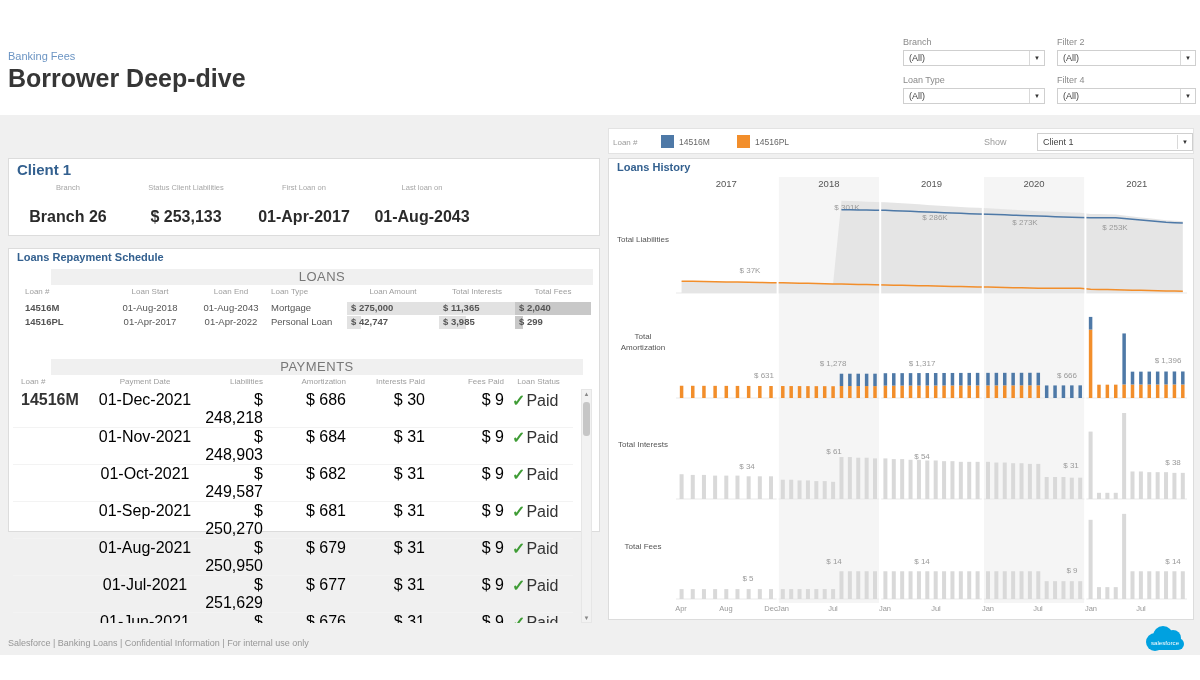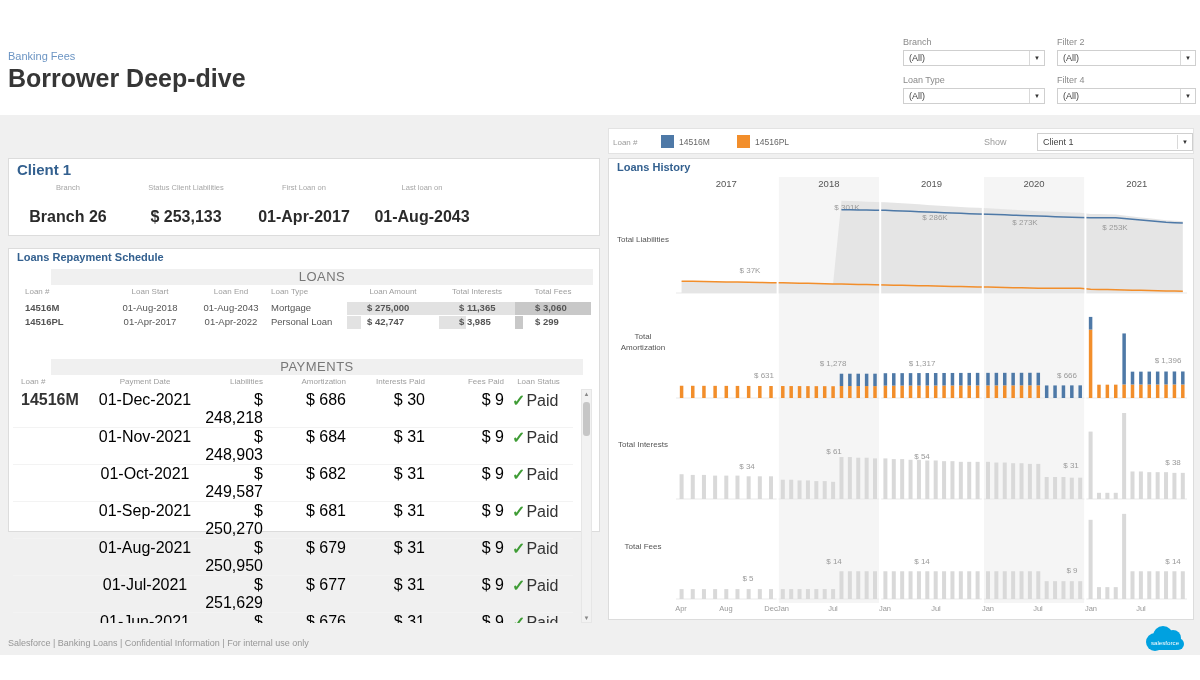--- a/index.html
+++ b/index.html
@@ -16,21 +16,21 @@
   .kpis { position:absolute; left:0; top:22px; width:590px; display:grid; grid-template-columns:repeat(5,1fr); }
   .kpi { text-align:center; }
   .kpi .lbl { font-size:7.5px; color:#a6a6a6; margin-top:2px; }
   .kpi .val { font-size:16px; font-weight:bold; color:#2b2b2b; margin-top:16px; }
   .section-title { position:absolute; left:8px; top:2px; font-size:11px; font-weight:bold; color:#33608f; }
   .band { position:absolute; left:42px; background:#f0f0f0; text-align:center; font-size:13px; color:#777; letter-spacing:0.5px; line-height:16px; height:16px; }
   .loans-grid { position:absolute; display:grid; grid-template-columns:92px 90px 72px 80px 92px 76px 76px; width:584px; left:4px; }
   .lh { font-size:8px; color:#9e9e9e; }
   .loans-grid .c { font-size:9.5px; color:#555; line-height:14px; height:14px; white-space:nowrap; }
   .tc { text-align:center; } .tr { text-align:right; } .bold { font-weight:bold; color:#333; }
-  .moneycell { position:relative; padding-left:20px; font-weight:bold; color:#3c3c3c; }
+  .moneycell { position:relative; padding-left:4px; font-weight:bold; color:#3c3c3c; }
   .cellbar { position:absolute; left:0; top:0.5px; height:13px; background:#e2e2e2; z-index:-1; }
   .fees .cellbar { background:#c8c8c8; }
   .pay-grid { position:absolute; display:grid; grid-template-columns:72px 120px 58px 83px 79px 79px 69px; width:560px; left:4px; }
   .pay-rows { position:absolute; overflow:hidden; }
   .prow { display:grid; grid-template-columns:72px 120px 58px 83px 79px 79px 69px; border-bottom:1px solid #f3f3f3; }
   .status-ico { display:inline-block; width:10px; font-weight:bold; }
   .scrollbar { position:absolute; width:11px; background:#f2f2f2; border:1px solid #e6e6e6; }
   .sb-thumb { position:absolute; left:1px; width:7px; background:#c6c6c6; border-radius:3px; }
   .sb-arrow { position:absolute; left:0; width:9px; text-align:center; font-size:6px; color:#888; }
   .legend-strip { left:608px; top:128px; width:586px; height:26px; background:#fff; border:1px solid #e3e3e3; }
@@ -114,21 +114,21 @@
     <div class="lh tc">Total Fees</div>
   </div>
 
   <div class="loans-grid" style="top:52px;">
     <div class="c bold" style="padding-left:12px;">14516M</div>
     <div class="c tc">01-Aug-2018</div>
     <div class="c tc">01-Aug-2043</div>
     <div class="c" style="padding-left:4px;">Mortgage</div>
     <div class="c moneycell" style="z-index:0;"><span class="cellbar" style="width: 100%;"></span><span>$ 275,000</span></div>
     <div class="c moneycell" style="z-index:0;"><span class="cellbar" style="width: 100%;"></span><span>$ 11,365</span></div>
-    <div class="c moneycell fees" style="z-index:0;"><span class="cellbar" style="width: 100%;"></span><span>$ 3,060</span></div>
+    <div class="c moneycell fees" style="z-index:0;"><span class="cellbar" style="width: 100%;"></span><span>$ 2,040</span></div>
   </div>
 
   <div class="loans-grid" style="top:66px;">
     <div class="c bold" style="padding-left:12px;">14516PL</div>
     <div class="c tc">01-Apr-2017</div>
     <div class="c tc">01-Apr-2022</div>
     <div class="c" style="padding-left:4px;">Personal Loan</div>
     <div class="c moneycell" style="z-index:0;"><span class="cellbar" style="width: 15.5%;"></span><span>$ 42,747</span></div>
     <div class="c moneycell" style="z-index:0;"><span class="cellbar" style="width: 35%;"></span><span>$ 3,985</span></div>
     <div class="c moneycell fees" style="z-index:0;"><span class="cellbar" style="width: 11%;"></span><span>$ 299</span></div>

